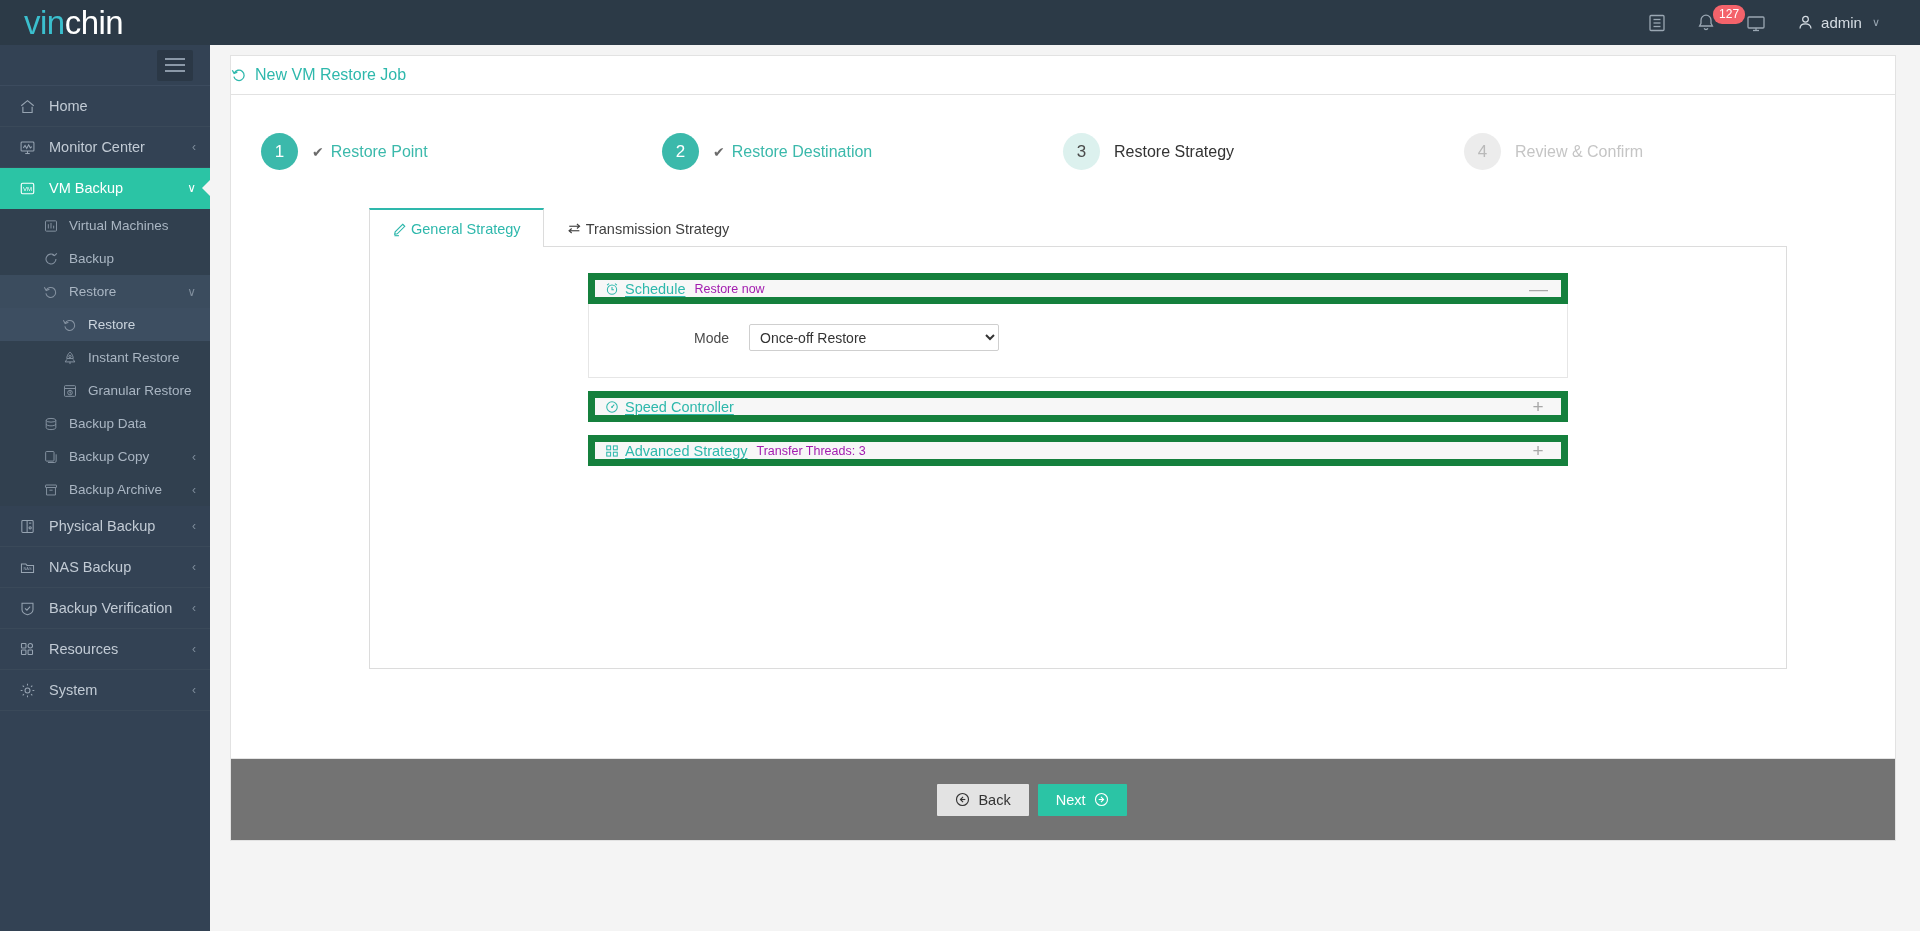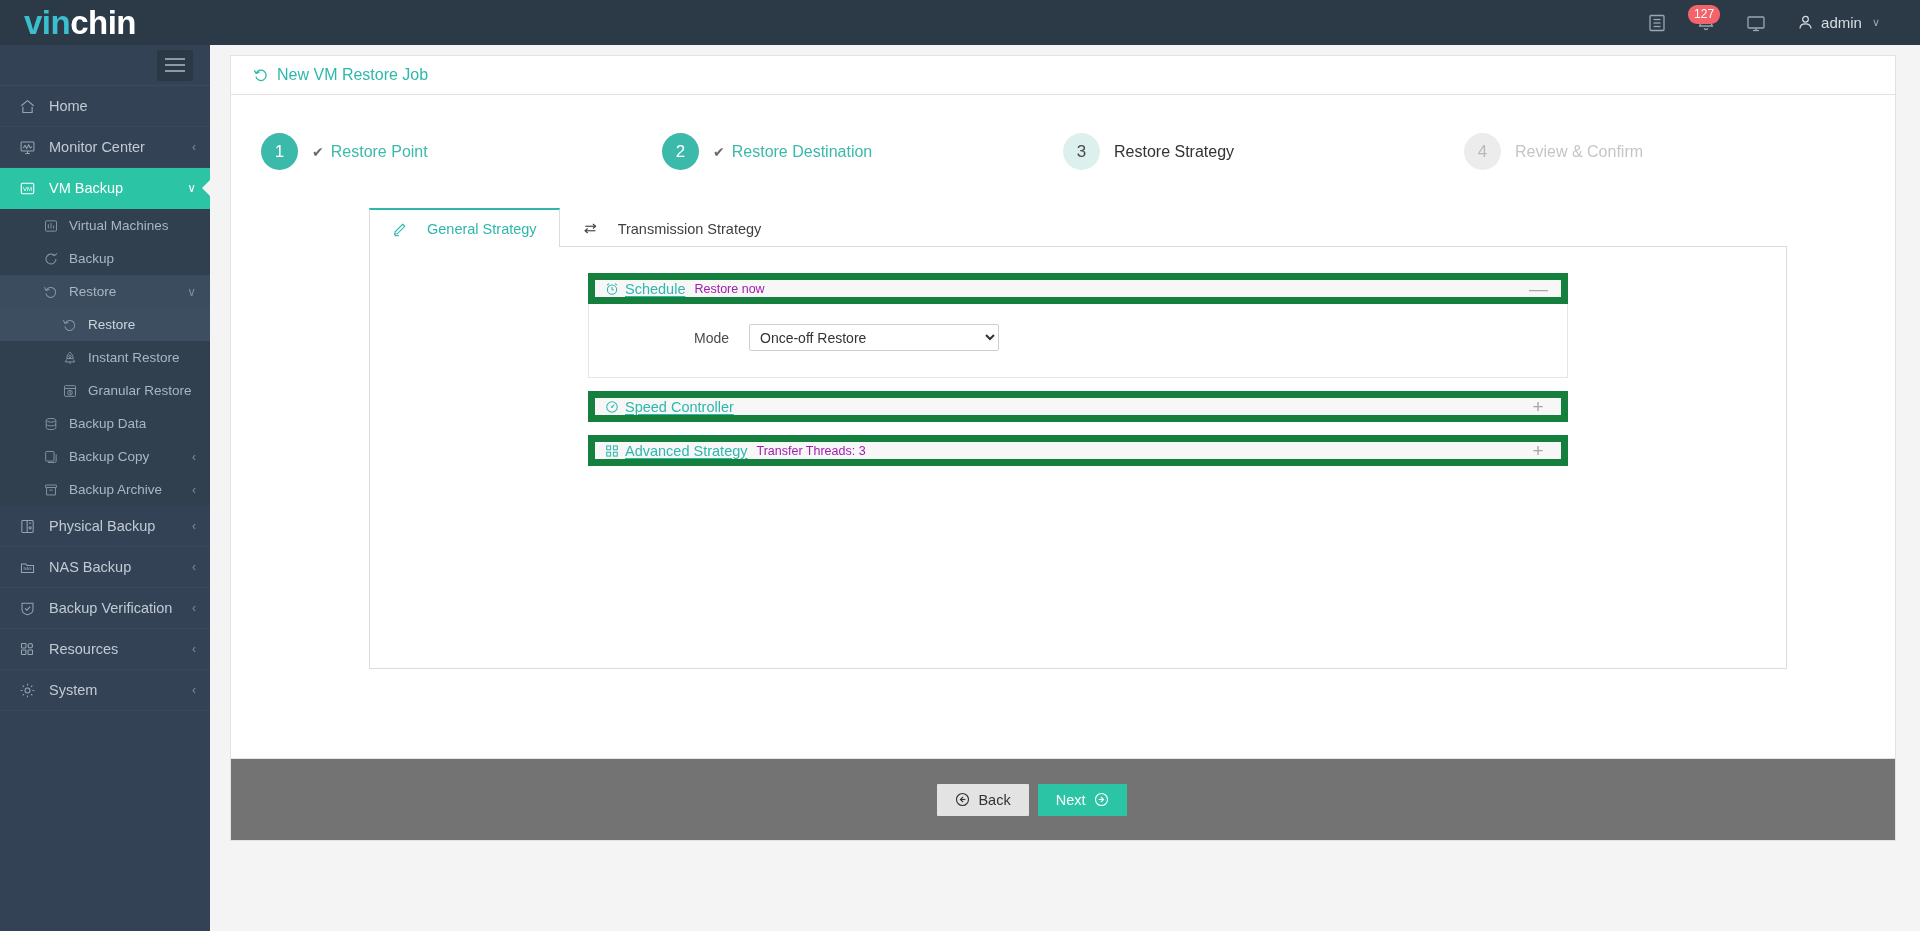--- a/index.html
+++ b/index.html
@@ -13,36 +13,36 @@
   body { position: relative; }
 
   
   #topbar {
     position: absolute; left: 0; top: 0; width: 1920px; height: 45px;
     background: #2c3a47;
     display: flex; align-items: center;
   }
   #logo {
     width: 210px; padding-left: 24px;
-    font-size: 33px; font-weight: bold; letter-spacing: -0.5px;
+    font-size: 33px; font-weight: normal; letter-spacing: -0.5px;
     line-height: 1;
   }
   #logo .vin { color: #3bbfce; }
   #logo .chin { color: #ffffff; }
   #topbar-right {
     margin-left: auto; display: flex; align-items: center; gap: 0px;
     padding-right: 30px; height: 45px;
   }
   .tb-icon {
     display: flex; align-items: center; justify-content: center;
     color: #9aa7b3; height: 45px; padding: 0 14px; position: relative;
   }
   .tb-icon svg { display: block; }
   #notif-badge {
-    position: absolute; top: 5px; left: 7px;
+    position: absolute; top: 5px; left: 32px;
     background: #f4636b; color: #fff;
     font-size: 12px; line-height: 1;
     padding: 3px 6px 4px; border-radius: 9px;
     min-width: 26px; text-align: center; font-weight: normal;
     z-index: 2;
   }
   #user-menu {
     display: flex; align-items: center; gap: 7px;
     color: #d6dde4; font-size: 15px; padding: 0 10px 0 16px; height: 45px;
   }
@@ -113,21 +113,20 @@
   #main {
     position: absolute; left: 210px; top: 45px;
     width: 1710px; height: 886px;
     background: #f4f4f4;
     padding: 10px 24px 0 20px;
   }
   #page-title-bar {
     background: #ffffff; height: 40px;
     border: 1px solid #e2e2e2;
     display: flex; align-items: center;
-    padding-left: 22px;
     color: #2eb8ac; font-size: 16px;
   }
   #page-title-bar .ico { margin-right: 8px; display:flex; align-items:center; }
 
   #wizard-card {
     background: #ffffff; border: 1px solid #e2e2e2; border-top: none;
     height: 746px; position: relative;
   }
 
   
@@ -150,21 +149,21 @@
   .step.done .label { color: #3bb9ab; }
   .step.current .label { color: #333333; }
   .step.todo .label { color: #c5c5c5; }
   .step .tick { color: #6b6b6b; font-size: 14px; }
 
   
   #tabs-wrap { margin: 38px 108px 0 138px; }
   #tabs { display: flex; border-bottom: 1px solid #dcdcdc; }
   .tab {
     padding: 11px 22px 10px; font-size: 14.5px; color: #3f3f3f;
-    display: flex; align-items: center; gap: 20px;
+    display: flex; align-items: center; gap: 4px;
     border: 1px solid transparent; border-bottom: none;
     margin-bottom: -1px; background: transparent;
   }
   .tab.active {
     color: #2eb8ac;
     border-color: #dcdcdc; border-top: 2px solid #2eb8ac;
     background: #ffffff;
   }
   .tab .ico { display: flex; align-items: center; }
 

